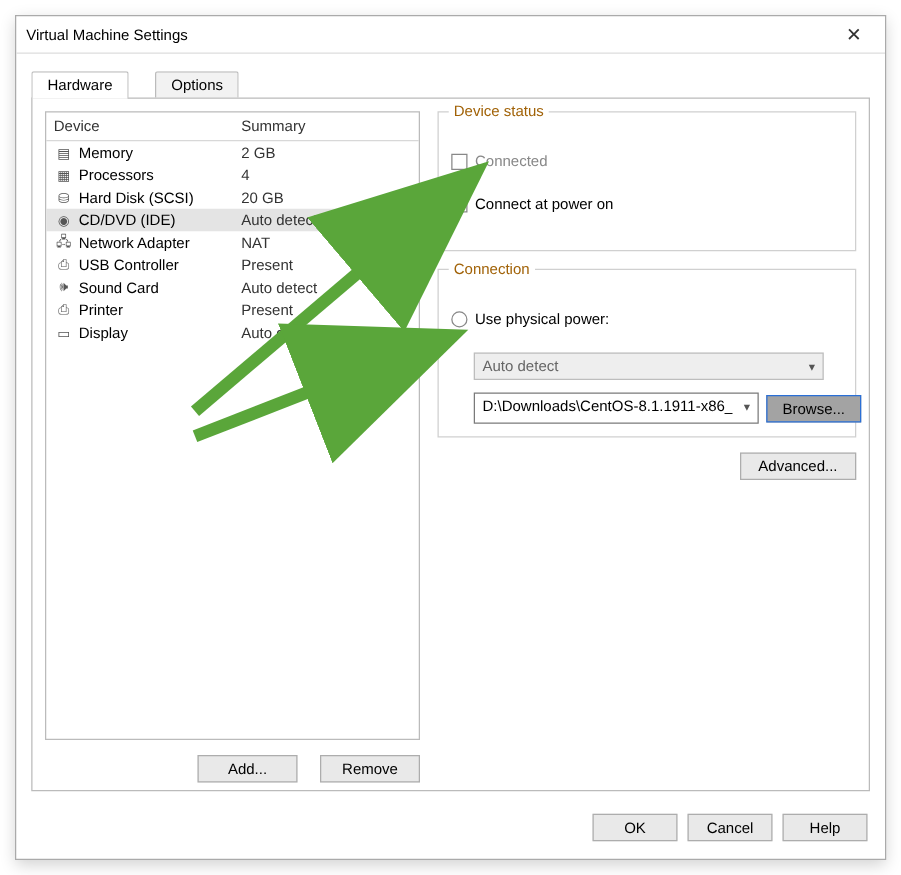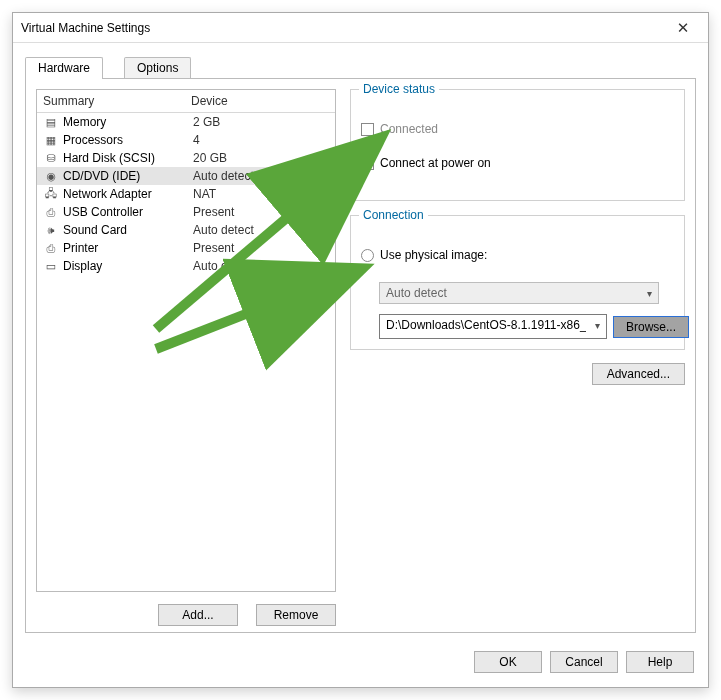--- a/index.html
+++ b/index.html
@@ -50,21 +50,21 @@
   .left-buttons { position:absolute; left:10px; bottom:6px; width:300px; display:flex; justify-content:flex-end; gap:18px; }
   .btn {
     font-size:12px; padding:3px 14px; background:#e9e9e9;
     border:1px solid #adadad; min-width:68px; text-align:center;
   }
   .btn.wide { min-width:80px; }
 
   
   .right-side { position:absolute; left:324px; right:10px; top:10px; bottom:10px; }
   .groupbox { border:1px solid #d0d0d0; padding:12px 10px 10px 10px; position:relative; margin-bottom:14px; }
-  .grouplabel { position:absolute; top:-8px; left:8px; background:#fff; padding:0 4px; font-size:12px; color:#0369a1; }
+  .grouplabel { position:absolute; top:-8px; left:8px; background:#fff; padding:0 4px; font-size:12px; color:#a16207; }
   .chk-row, .rad-row { display:flex; align-items:center; font-size:12px; margin:20px 0; }
   .chk, .rad { width:13px; height:13px; border:1px solid #888; margin-right:6px; display:flex; align-items:center; justify-content:center; background:#fff; }
   .rad { border-radius:50%; }
   .rad .dot { width:6px; height:6px; border-radius:50%; background:#222; }
   .chk .mark { font-size:11px; line-height:11px; color:#222; }
   .disabled { color:#888; }
   .combo {
     font-size:12px; border:1px solid #bdbdbd; background:#eee;
     padding:3px 20px 3px 6px; width:280px; position:relative; color:#666;
   }
@@ -98,22 +98,22 @@
 
       <div class="tabstrip">
         <div class="tab active">Hardware</div>
         <div class="tab inactive">Options</div>
       </div>
 
       <div class="content-frame">
 
         <div class="device-panel">
           <div class="dev-head">
+            <div class="col col-d">Device</div>
             <div class="col col-s">Summary</div>
-            <div class="col col-d">Device</div>
           </div>
           <div id="device-rows">
               <div class="dev-row">
                 <span class="dev-icon">▤</span>
                 <span class="dev-name">Memory</span>
                 <span class="dev-sum">2 GB</span>
               </div>
               <div class="dev-row">
                 <span class="dev-icon">▦</span>
                 <span class="dev-name">Processors</span>
@@ -176,21 +176,21 @@
                 </div>
               <span>Connect at power on</span>
             </div>
           </div>
 
           <div class="groupbox">
             <div class="grouplabel">Connection</div>
 
             <div class="rad-row">
               <div class="rad"></div>
-              <span>Use physical image:</span>
+              <span>Use physical power:</span>
             </div>
             <div style="margin:2px 0 10px 18px;">
               <div class="combo">
                 <span>Auto detect</span>
                 <span class="caret">▾</span>
               </div>
             </div>
 
             <div class="iso-row">
               <div class="combo active" style="width:228px;">

